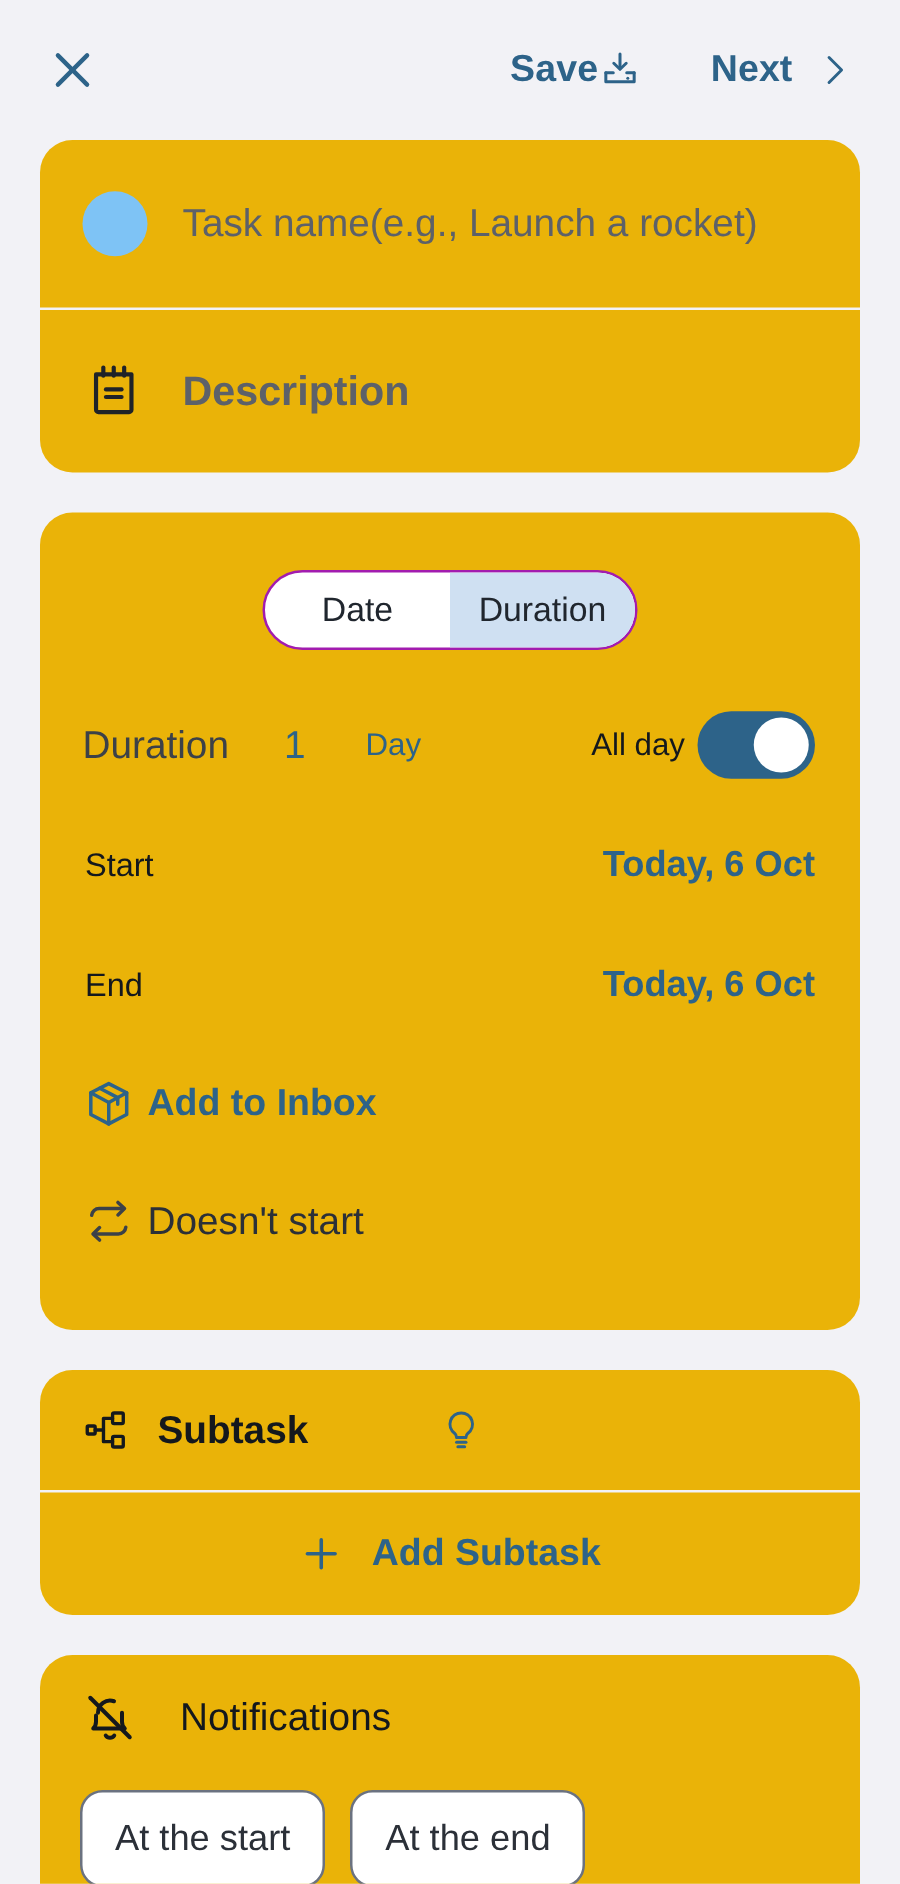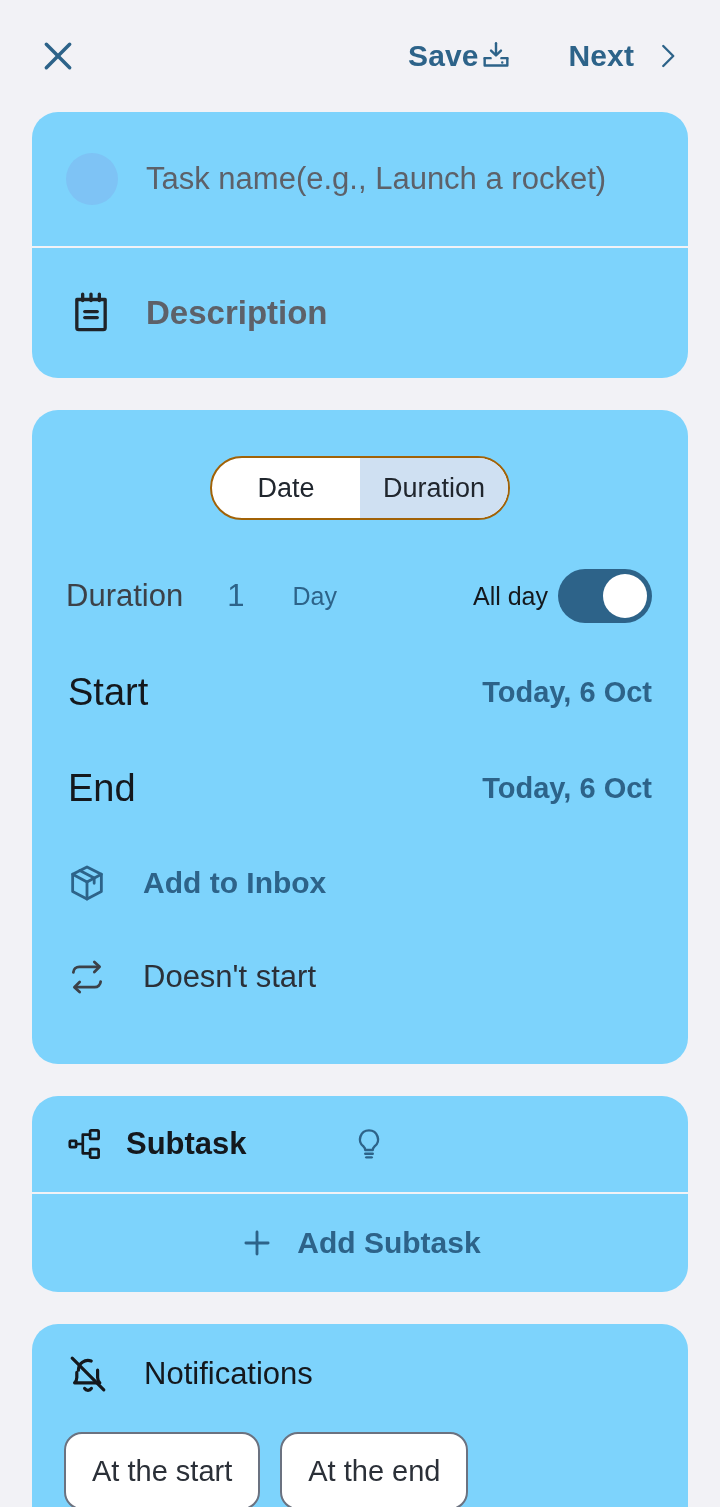--- a/index.html
+++ b/index.html
@@ -37,21 +37,21 @@
     font-size: 30px;
     font-weight: 600;
     cursor: pointer;
     letter-spacing: 0.1px;
     margin-left: 32px;
   }
   .hdr-action.next { margin-left: 56px; gap: 18px; }
 
   
   .card {
-    background: #7dd3fc;
+    background: #eab308;
     border-radius: 26px;
     margin: 0 32px;
     overflow: hidden;
   }
   .card + .card-gap { height: 32px; }
   .divider { height: 2px; background: #f2f2f6; margin: 0; }
 
   
   .row-taskname {
     display: flex;
@@ -97,21 +97,21 @@
   }
   .desc-input::placeholder { color: #5d6169; opacity: 1; }
 
   
   .schedule { padding: 34px 0 40px 0; }
   .segmented {
     width: 300px;
     height: 64px;
     margin: 12px auto 0 auto;
     border-radius: 34px;
-    border: 2px solid #a16207;
+    border: 2px solid #a21caf;
     display: flex;
     overflow: hidden;
     background: #fff;
   }
   .seg {
     flex: 1;
     display: flex;
     align-items: center;
     justify-content: center;
     font-size: 27px;
@@ -161,33 +161,33 @@
     border-radius: 50%;
     background: #ffffff;
   }
 
   .kv-row {
     display: flex;
     align-items: center;
     height: 96px;
     padding: 0 36px 0 36px;
   }
-  .kv-key { font-size: 38px; color: #14181d; }
+  .kv-key { font-size: 26px; color: #14181d; }
   .kv-val {
     margin-left: auto;
     font-size: 29px;
     font-weight: 600;
     color: #2d6389;
     cursor: pointer;
   }
 
   .link-row {
     display: flex;
     align-items: center;
-    gap: 35px;
+    gap: 10px;
     height: 94px;
     padding: 0 34px;
     cursor: pointer;
   }
   .link-row .txt {
     font-size: 30px;
     font-weight: 600;
     color: #2d6389;
   }
   .link-row.neutral .txt {

